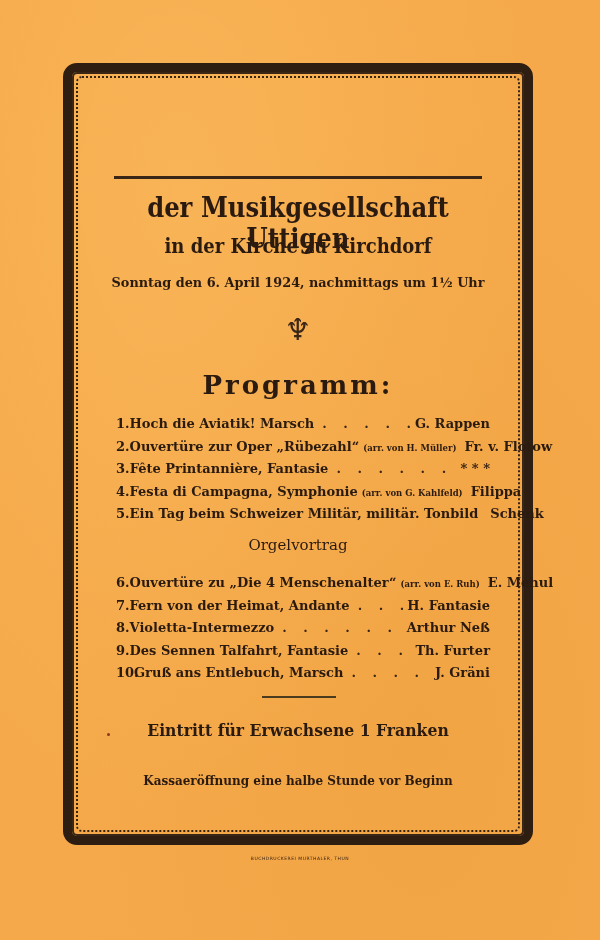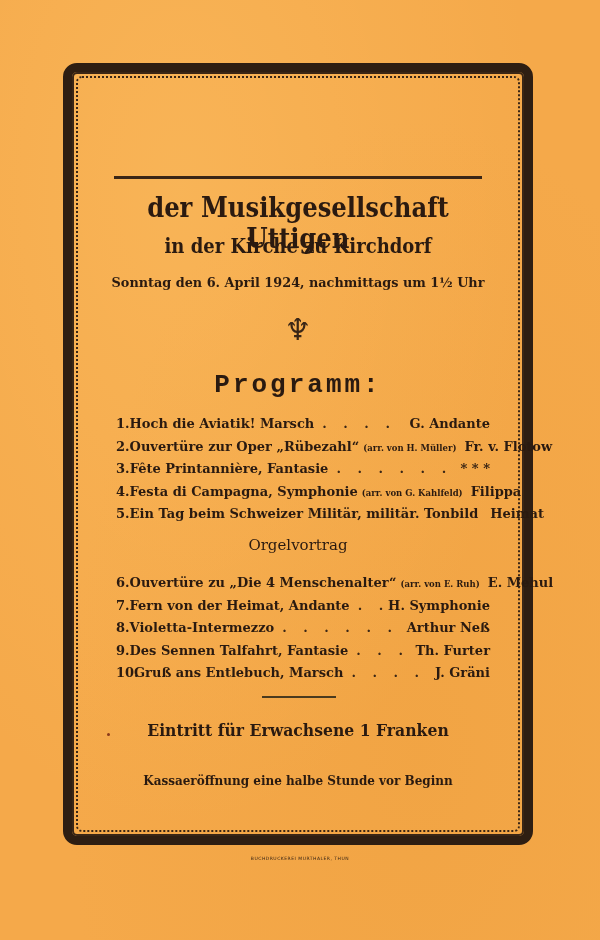--- a/index.html
+++ b/index.html
@@ -51,21 +51,21 @@
     .date {
       position:absolute; left:0; right:0; top:202px;
       font-weight:bold; font-size:13.5px; transform:scaleX(0.95);
     }
     .lyre {
       position:absolute; left:206px; top:238px; width:40px; height:40px;
       font-size:30px; line-height:40px; color:#3a2616;
     }
     .programm-heading {
       position:absolute; left:0; right:0; top:298px;
-      font-weight:bold; font-size:26px; letter-spacing:3px;font-family:Liberation Mono, monospace;
+      font-weight:bold; font-size:26px; letter-spacing:3px;
     }
     .list { position:absolute; left:44px; right:34px; }
     .list.one { top:344px; }
     .list.two { top:503px; }
     .row {
       display:flex; align-items:baseline; height:22.5px;
       font-weight:bold; font-size:13px; white-space:nowrap;
     }
     .row .num { width:18px; text-align:left; }
     .row .piece { flex:0 0 auto; }
@@ -118,21 +118,21 @@
   <div class="lyre">♆</div>
 
   <div class="programm-heading">Programm:</div>
 
   <div class="list one">
     <div class="row">
       <span class="num">1.</span>
       <span class="piece">Hoch die Aviatik! Marsch</span>
       <span class="arr"></span>
       <span class="dots">. . . . . . .</span>
-      <span class="composer">G. Andante</span>
+      <span class="composer">G. Rappen</span>
     </div>
     <div class="row">
       <span class="num">2.</span>
       <span class="piece">Ouvertüre zur Oper „Rübezahl“</span>
       <span class="arr">(arr. von H. Müller)</span>
       <span class="dots"></span>
       <span class="composer">Fr. v. Flotow</span>
     </div>
     <div class="row">
       <span class="num">3.</span>
@@ -146,40 +146,40 @@
       <span class="piece">Festa di Campagna, Symphonie</span>
       <span class="arr">(arr. von G. Kahlfeld)</span>
       <span class="dots"></span>
       <span class="composer">Filippa</span>
     </div>
     <div class="row">
       <span class="num">5.</span>
       <span class="piece">Ein Tag beim Schweizer Militär, militär. Tonbild</span>
       <span class="arr"></span>
       <span class="dots"></span>
-      <span class="composer">Heimat</span>
+      <span class="composer">Schenk</span>
     </div>
   </div>
 
   <div class="orgel-heading">Orgelvortrag</div>
 
   <div class="list two">
     <div class="row">
       <span class="num">6.</span>
       <span class="piece">Ouvertüre zu „Die 4 Menschenalter“</span>
       <span class="arr">(arr. von E. Ruh)</span>
       <span class="dots"></span>
       <span class="composer">E. Mehul</span>
     </div>
     <div class="row">
       <span class="num">7.</span>
       <span class="piece">Fern von der Heimat, Andante</span>
       <span class="arr"></span>
       <span class="dots">. . . .</span>
-      <span class="composer">H. Symphonie</span>
+      <span class="composer">H. Fantasie</span>
     </div>
     <div class="row">
       <span class="num">8.</span>
       <span class="piece">Violetta-Intermezzo</span>
       <span class="arr"></span>
       <span class="dots">. . . . . . . . .</span>
       <span class="composer">Arthur Neß</span>
     </div>
     <div class="row">
       <span class="num">9.</span>

